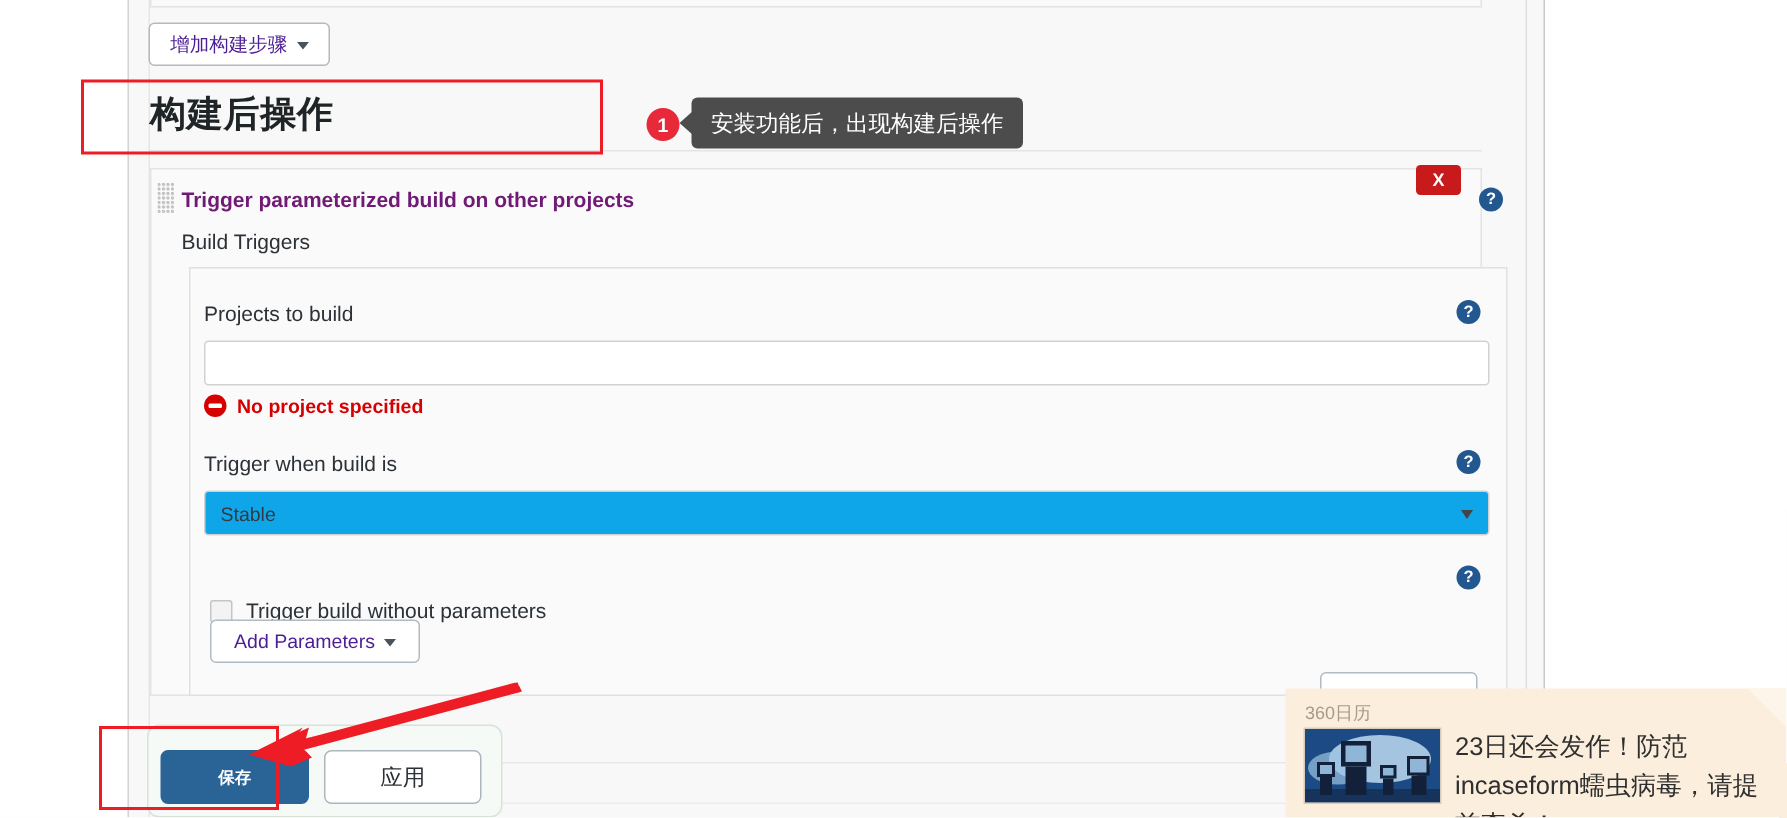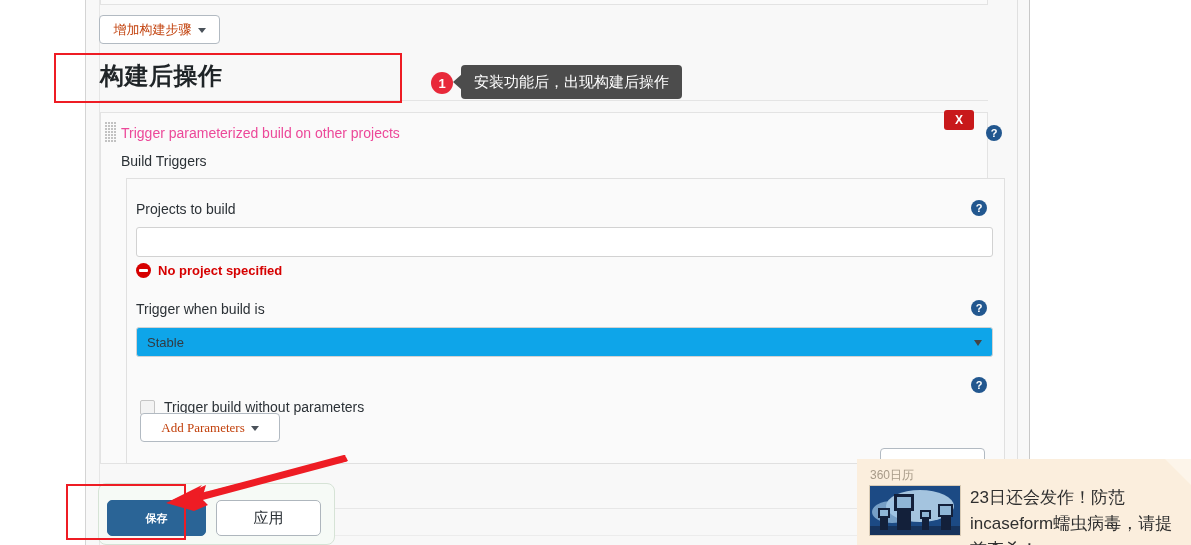--- a/index.html
+++ b/index.html
@@ -45,30 +45,29 @@
     border-right: 1px solid #e3e3e3;
     box-sizing: border-box;
   }
 
   
   .btn-grey {
     position: absolute;
     background: #ffffff;
     border: 1px solid #b2bac2;
     border-radius: 4px;
-    color: #c2410c;
+    color: #4c1d95;
     font-size: 13px;
     line-height: 1;
     display: flex;
     align-items: center;
     justify-content: center;
     gap: 6px;
     cursor: pointer;
     box-sizing: border-box;
-    font-family: Liberation Serif, serif;
   }
   #add-build-step {
     left: 99px; top: 15px;
     width: 121px; height: 29px;
   }
   .caret {
     display: inline-block;
     width: 0; height: 0;
     border-left: 4px solid transparent;
     border-right: 4px solid transparent;
@@ -156,22 +155,22 @@
     width: 11px; height: 20px;
     background-image:
       radial-gradient(circle at 1px 1px, #c2c2c2 1px, transparent 1.3px);
     background-size: 3px 3px;
     cursor: move;
   }
   #publisher-title {
     position: absolute;
     left: 121px; top: 125px;
     font-size: 14px;
-    font-weight: normal;
-    color: #ec4899;
+    font-weight: bold;
+    color: #701a75;
   }
   #build-triggers-label {
     position: absolute;
     left: 121px; top: 153px;
     font-size: 14px;
     color: #2b3136;
   }
   #delete-publisher {
     position: absolute;
     left: 944px; top: 110px;

